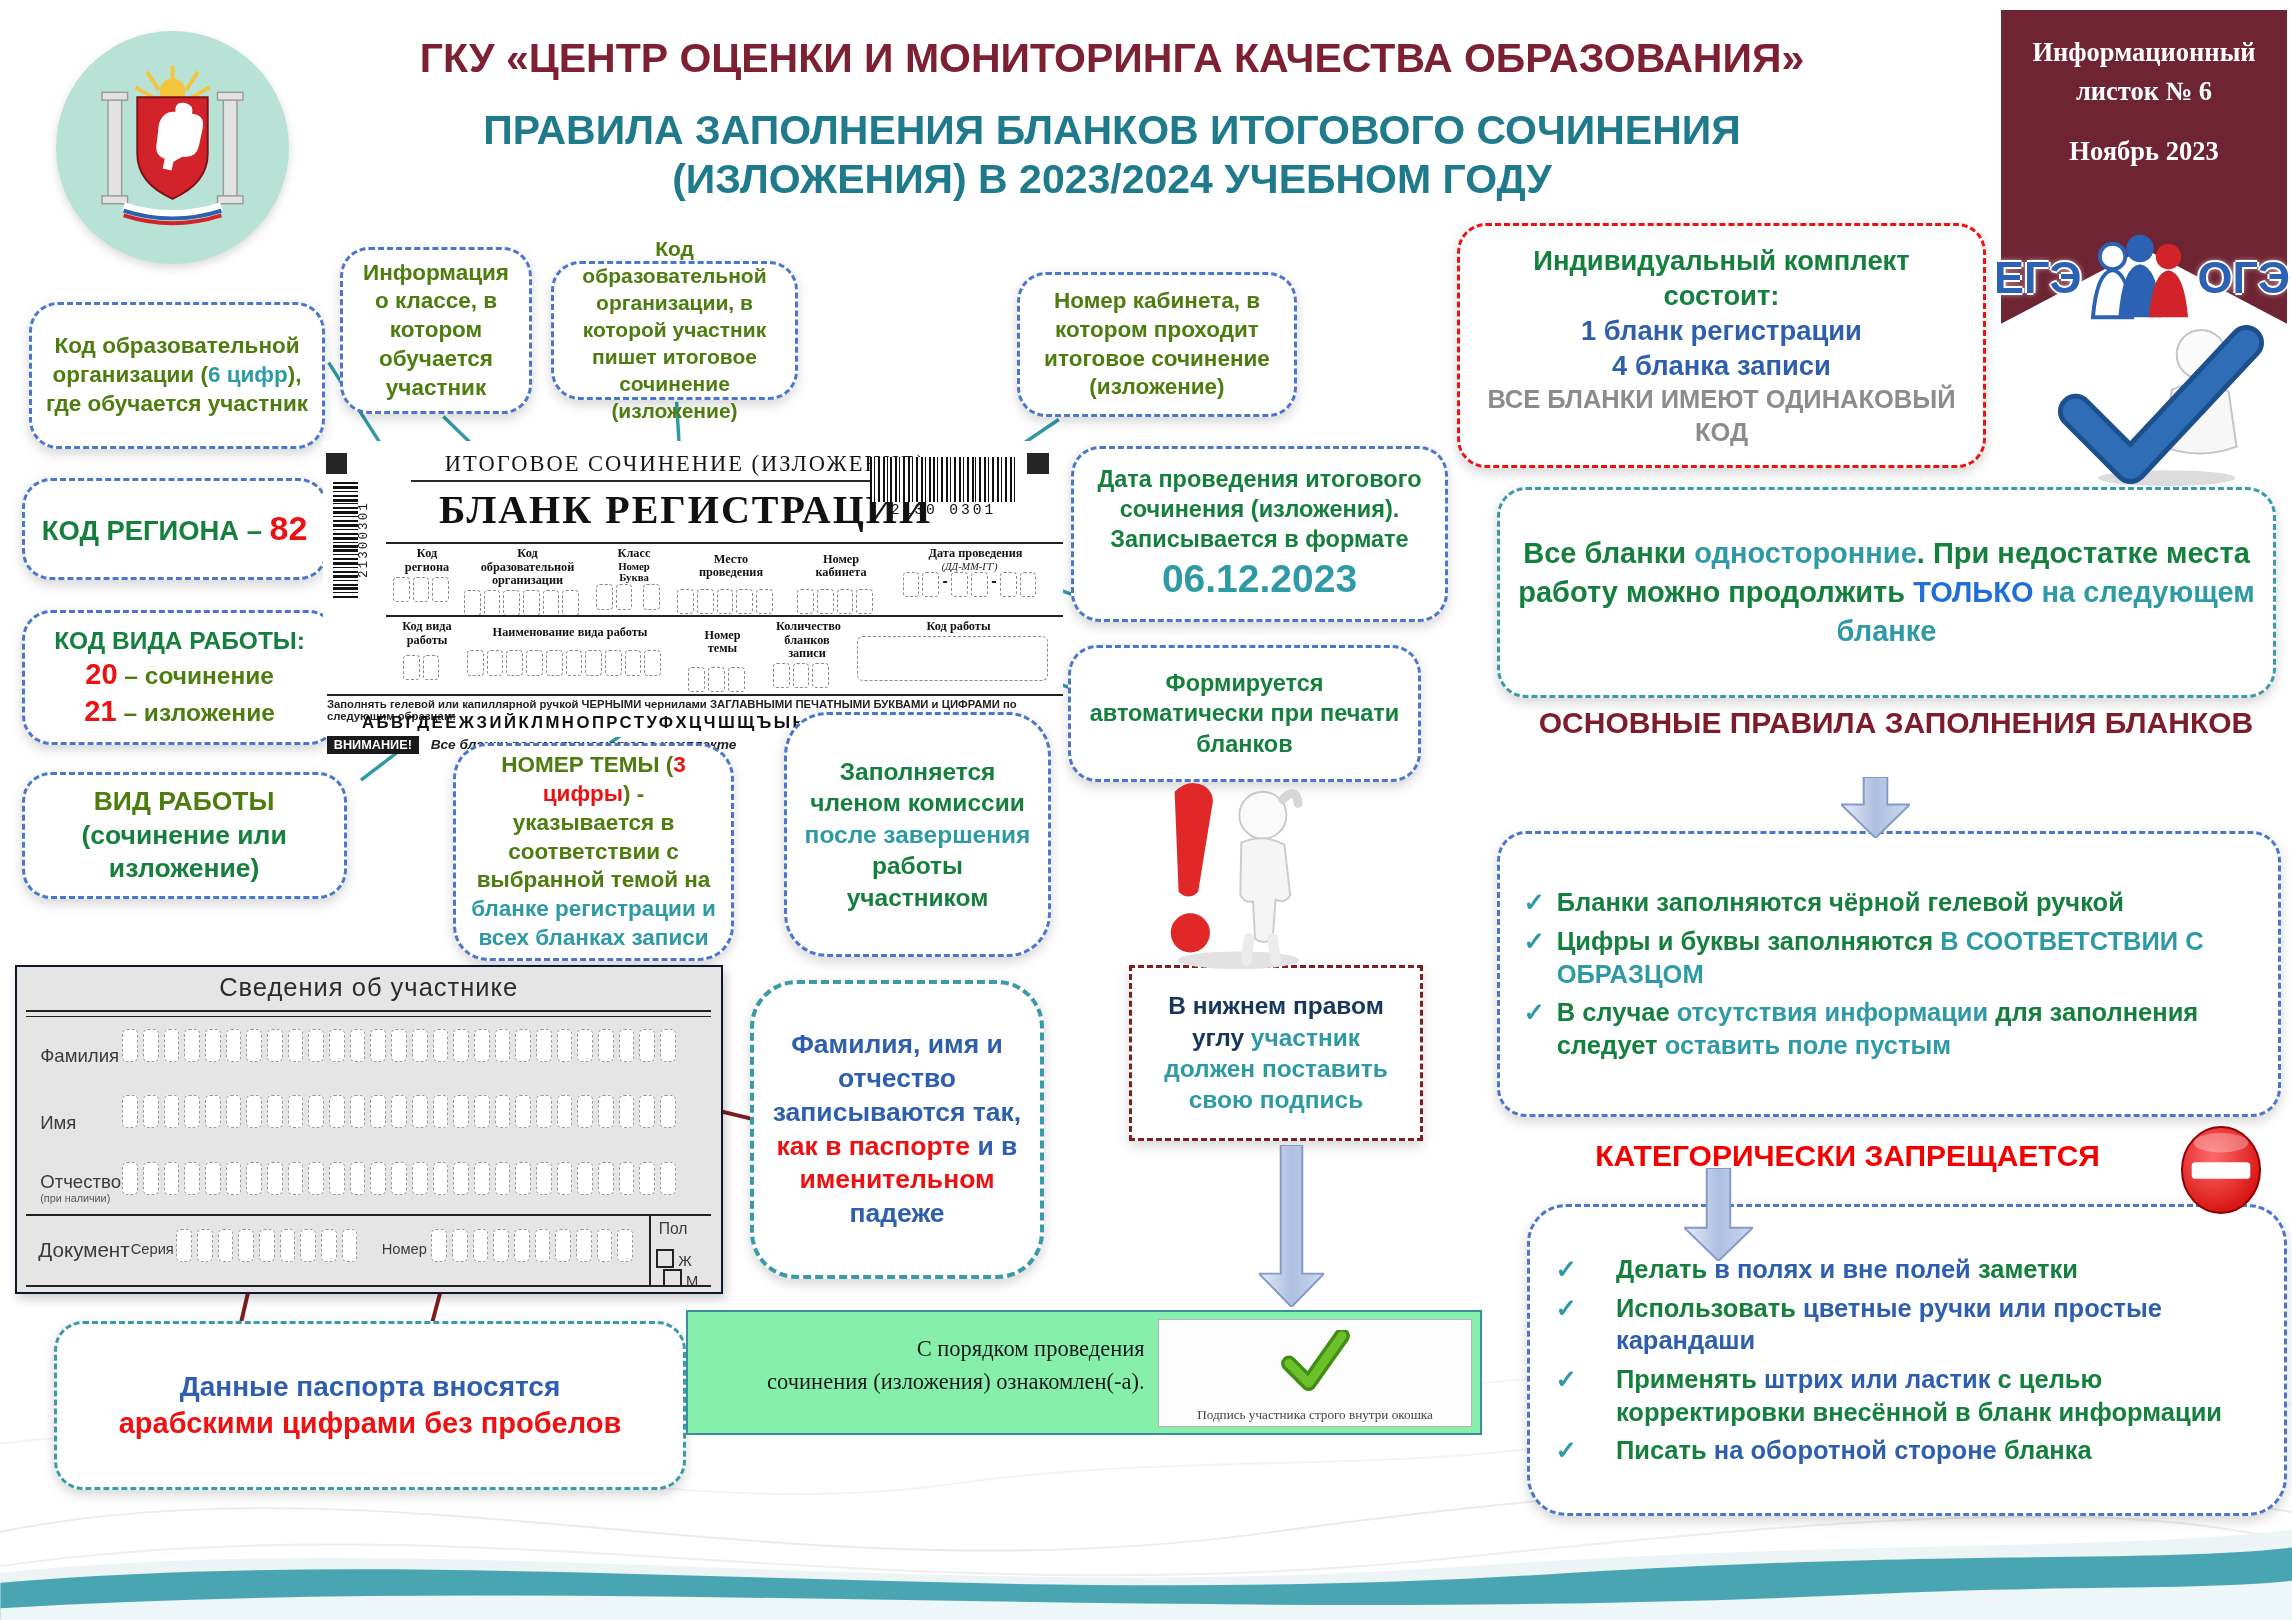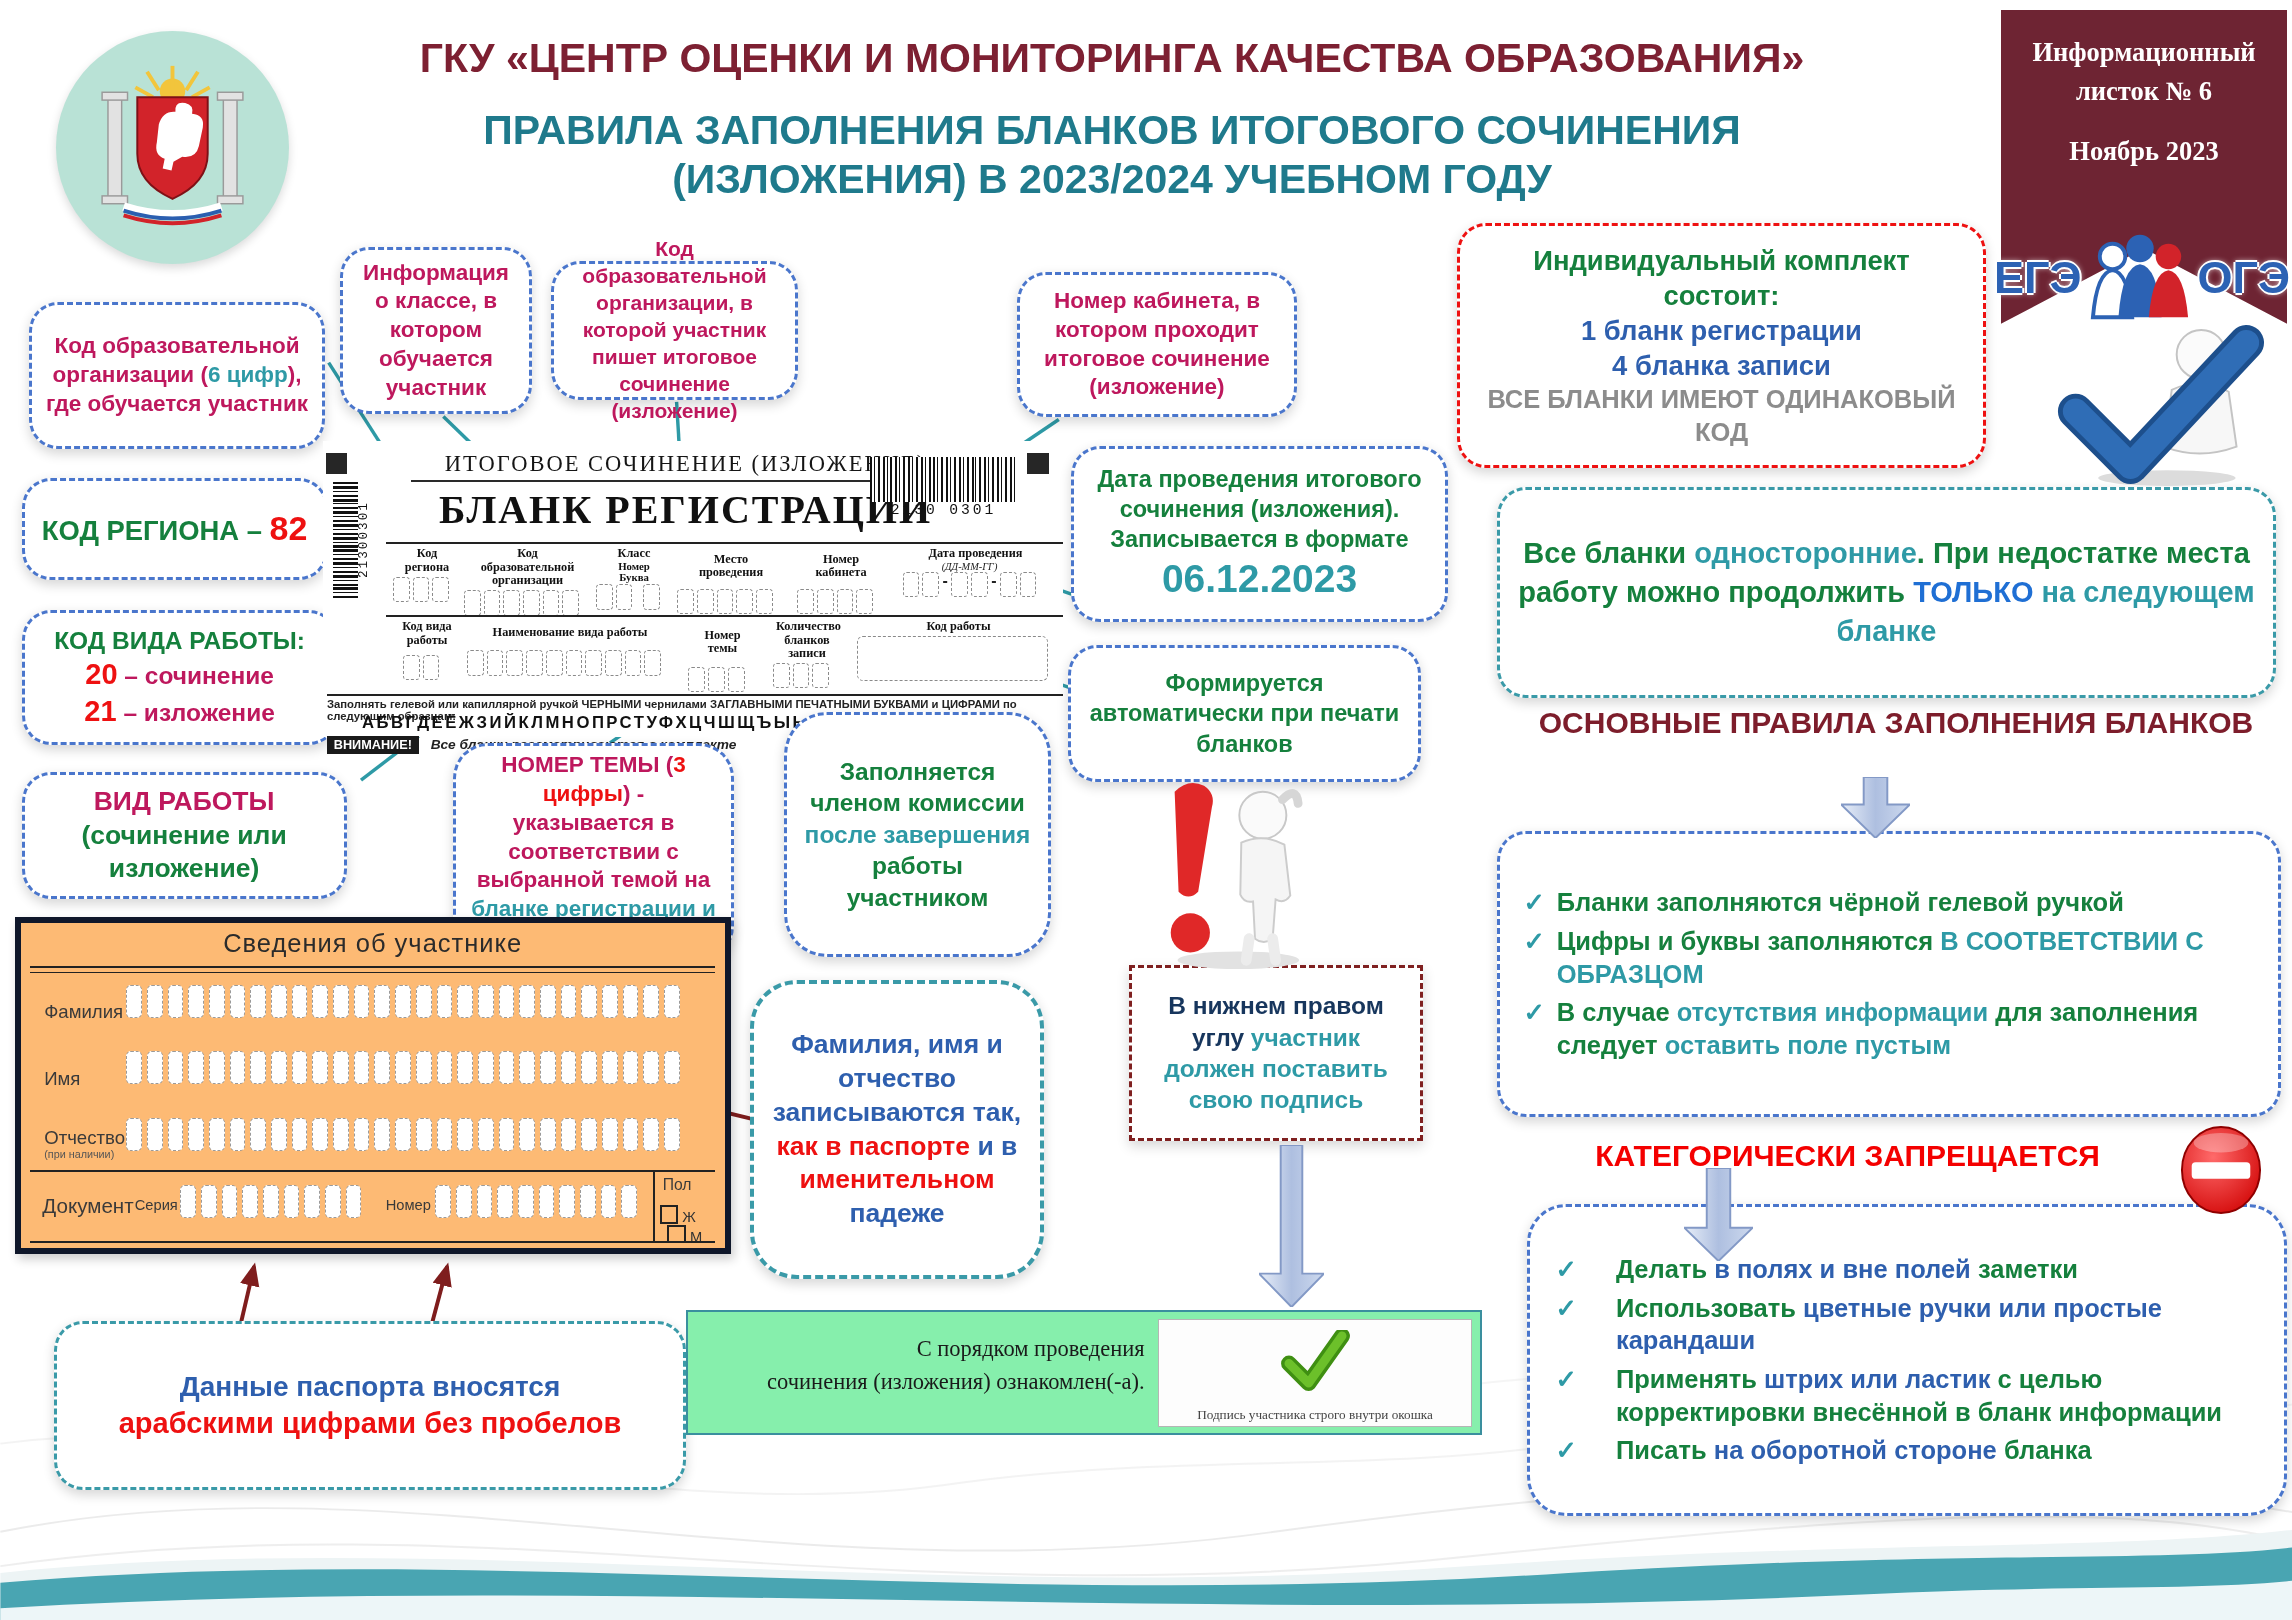--- a/index.html
+++ b/index.html
@@ -12,21 +12,21 @@
   
   .box{position:absolute;background:#fff;border-radius:29px;z-index:2;
        box-shadow:0 4.9px 11.8px rgba(0,0,0,.16);font-weight:700;text-align:center;
        display:flex;flex-direction:column;justify-content:center;align-items:center;
        padding:9.8px 13.7px;box-sizing:border-box;line-height:1.28;}
   .b-blue{border:3.9px dashed #4a76cc;}
   .b-red{border:3.9px dashed #ee1111;}
   .b-teal{border:3.9px dashed #3a9aa8;}
   .b-darkred{border:3.9px dashed #7f2020;border-radius:0;}
 
-  .t-gray{color:#be185d}.t-maroon{color:#15803d}.t-red{color:#ee1111}
+  .t-gray{color:#4d7c0f}.t-maroon{color:#15803d}.t-red{color:#ee1111}
   .t-teal{color:#2e9aa6}.t-blue{color:#2e5fae}.t-blue2{color:#1f6fd4}
   .t-navy{color:#17365d}.t-ltgray{color:#8c8c8c}
 
   
   .org-title{position:absolute;left:284px;top:35px;width:1656px;text-align:center;
     font-size:41px;font-weight:700;color:#7d2032;z-index:2;}
   .doc-title{position:absolute;left:284px;top:106px;width:1656px;text-align:center;
     font-size:41px;font-weight:700;color:#1f7a8c;line-height:1.2;z-index:2;}
 
   .emblem{position:absolute;left:56px;top:31px;width:233px;height:233px;border-radius:50%;
@@ -68,22 +68,22 @@
   .barcode-hnum{position:absolute;left:547px;top:61px;width:147px;text-align:center;
     font-family:"Liberation Mono",monospace;font-size:14.7px;color:#111;letter-spacing:2.9px;}
   .reg-instr{position:absolute;left:3.9px;top:257px;width:735px;font-size:11.3px;font-weight:700;color:#232323;}
   .reg-samples{position:absolute;left:39px;top:272px;width:686px;font-size:16.7px;font-weight:700;
     color:#111;letter-spacing:2.5px;}
   .attn-badge{display:inline-block;background:#1a1a1a;color:#fff;font-size:12.7px;font-weight:700;
     padding:2px 6.9px;margin-right:11.8px;}
   .attn-text{font-size:13.7px;font-weight:700;font-style:italic;color:#222;}
 
   
-  .pcard{position:absolute;left:14.7px;top:917px;width:704px;height:325px;background:#fdba74;z-index:2;
-    border:6px solid #0f172a;box-shadow:2.9px 4.9px 9.8px rgba(0,0,0,.2);}
+  .pcard{position:absolute;left:14.7px;top:965px;width:704px;height:325px;background:#e5e5e5;z-index:2;
+    border:2px solid #0f172a;box-shadow:2.9px 4.9px 9.8px rgba(0,0,0,.2);}
   .pcard .ptitle{position:absolute;left:0;top:5.9px;width:100%;text-align:center;font-size:25.5px;
     color:#2b2b2b;letter-spacing:1px;}
   .dbl{position:absolute;left:9.8px;right:9.8px;top:43px;height:3.9px;
     border-top:2px solid #222;border-bottom:1.5px solid #222;}
   .prow-lbl{position:absolute;font-size:18.6px;color:#3a3a3a;}
   .prow-sub{position:absolute;font-size:10.8px;color:#555;}
   .pcells i{display:inline-block;width:13.7px;height:31px;border:1px dashed #9a9a9a;
     border-radius:4.9px;margin:0 2.5px;vertical-align:top;background:#fff;}
   .thick{position:absolute;left:9.8px;right:9.8px;height:0;border-top:2.9px solid #222;}
   .chk{display:inline-block;width:14.7px;height:14.7px;border:2px solid #222;vertical-align:-2px;margin-right:3.9px;}

